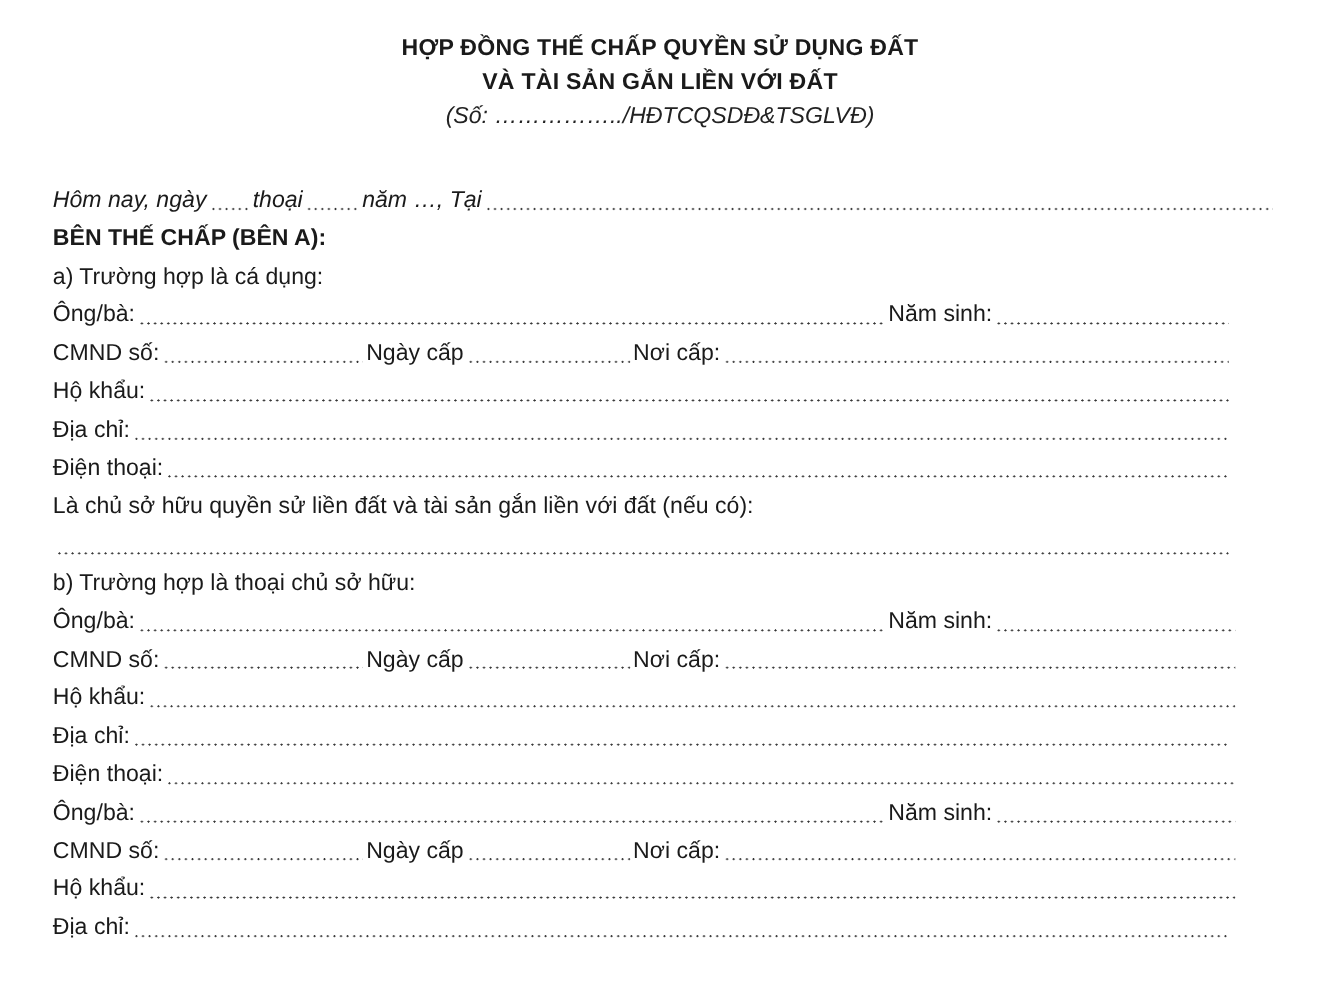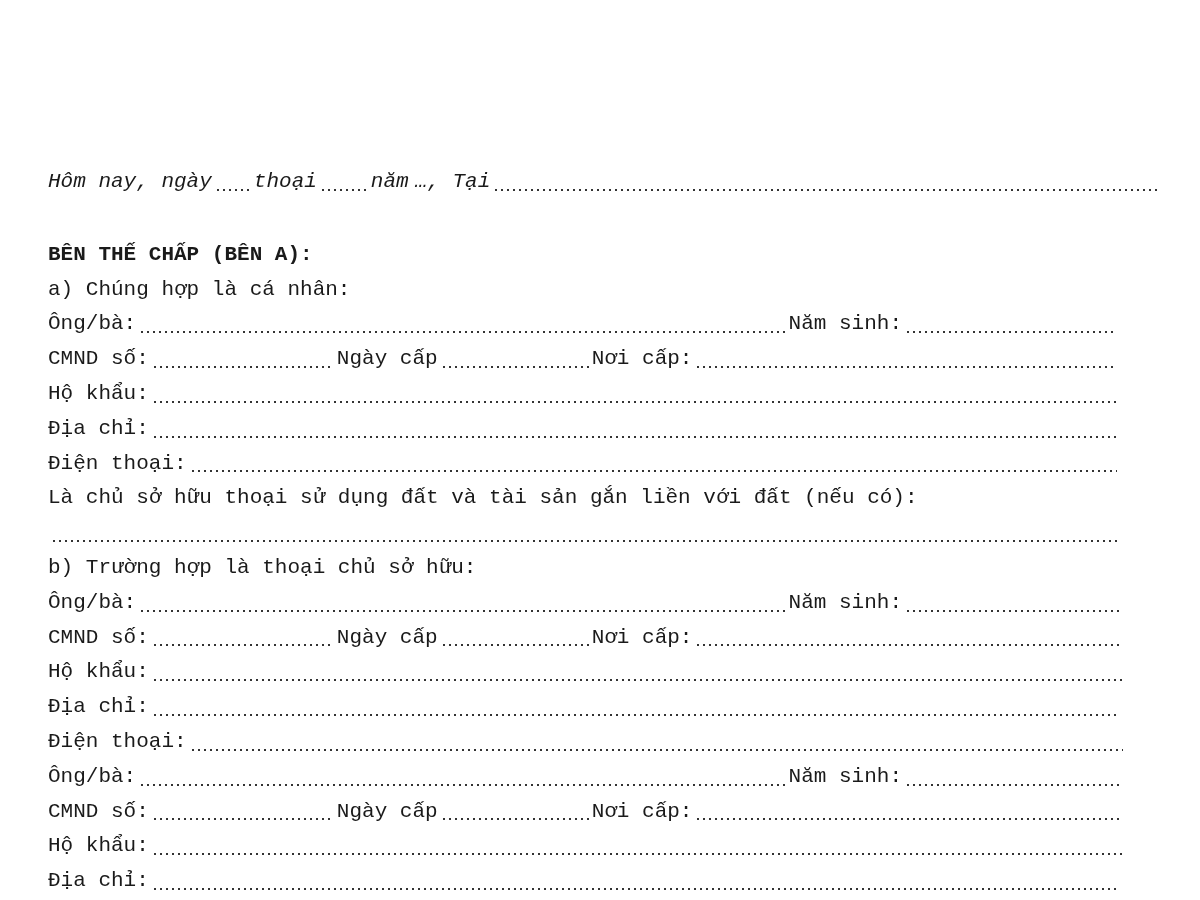--- a/index.html
+++ b/index.html
@@ -43,24 +43,23 @@
       right: 40px;
       top: 165px;
     }
     .row {
       display: flex;
       align-items: baseline;
       height: 34.8px;
       font-size: 21px;
       line-height: 34.8px;
       white-space: nowrap;
-      font-family: Liberation Mono, monospace;
     }
     .row.italic { font-style: italic; }
-    .row.bold { font-weight: bold; margin-top: 38px; }
+    .row.bold { font-weight: bold; }
     .lbl { flex: 0 0 auto; }
     .gap { flex: 0 0 auto; width: 6px; }
     .dots {
       flex: 1 1 auto;
       height: 2px;
       margin: 0 3px;
       align-self: flex-end;
       margin-bottom: 9px;
       background-image: radial-gradient(circle, #333 0.9px, transparent 1.1px);
       background-size: 6px 2px;
@@ -71,40 +70,45 @@
     .w-thang { width: 48px; }
     .w-cmnd { width: 182px; }
     .w-ngaycap { width: 148px; }
     .spacer-right { flex: 0 0 auto; width: 40px; }
   </style>
 </head>
 <body>
 
 <div class="page">
 
+  <div class="header">
+    <div class="title-line">HỢP ĐỒNG THẾ CHẤP QUYỀN SỬ DỤNG ĐẤT</div>
+    <div class="title-line">VÀ TÀI SẢN GẮN LIỀN VỚI ĐẤT</div>
+    <div class="doc-number">(Số: ……………../HĐTCQSDĐ&amp;TSGLVĐ)</div>
+  </div>
 
   <div class="body">
 
     <div class="row italic">
       <span class="lbl">Hôm nay, ngày</span>
       <span class="dots fixed w-ngay"></span>
       <span class="lbl">thoại</span>
       <span class="dots fixed w-thang"></span>
       <span class="lbl">năm</span>
       <span class="gap"></span>
       <span class="lbl">…, Tại</span>
       <span class="dots"></span>
     </div>
 
     <div class="row bold">
       <span class="lbl">BÊN THẾ CHẤP (BÊN A):</span>
     </div>
 
     <div class="row">
-      <span class="lbl">a) Chúng hợp là cá nhân:</span>
+      <span class="lbl">a) Trường hợp là cá dụng:</span>
     </div>
 
     <div class="row">
       <span class="lbl">Ông/bà:</span>
       <span class="dots"></span>
       <span class="lbl">Năm sinh:</span>
       <span class="dots fixed" style="width:212px"></span>
       <span class="spacer-right"></span>
     </div>
 
@@ -130,21 +134,21 @@
       <span class="spacer-right"></span>
     </div>
 
     <div class="row">
       <span class="lbl">Điện thoại:</span>
       <span class="dots"></span>
       <span class="spacer-right"></span>
     </div>
 
     <div class="row">
-      <span class="lbl">Là chủ sở hữu thoại sử dụng đất và tài sản gắn liền với đất (nếu có):</span>
+      <span class="lbl">Là chủ sở hữu quyền sử liền đất và tài sản gắn liền với đất (nếu có):</span>
     </div>
 
     <div class="row">
       <span class="dots"></span>
       <span class="spacer-right"></span>
     </div>
 
     <div class="row">
       <span class="lbl">b) Trường hợp là thoại chủ sở hữu:</span>
     </div>

